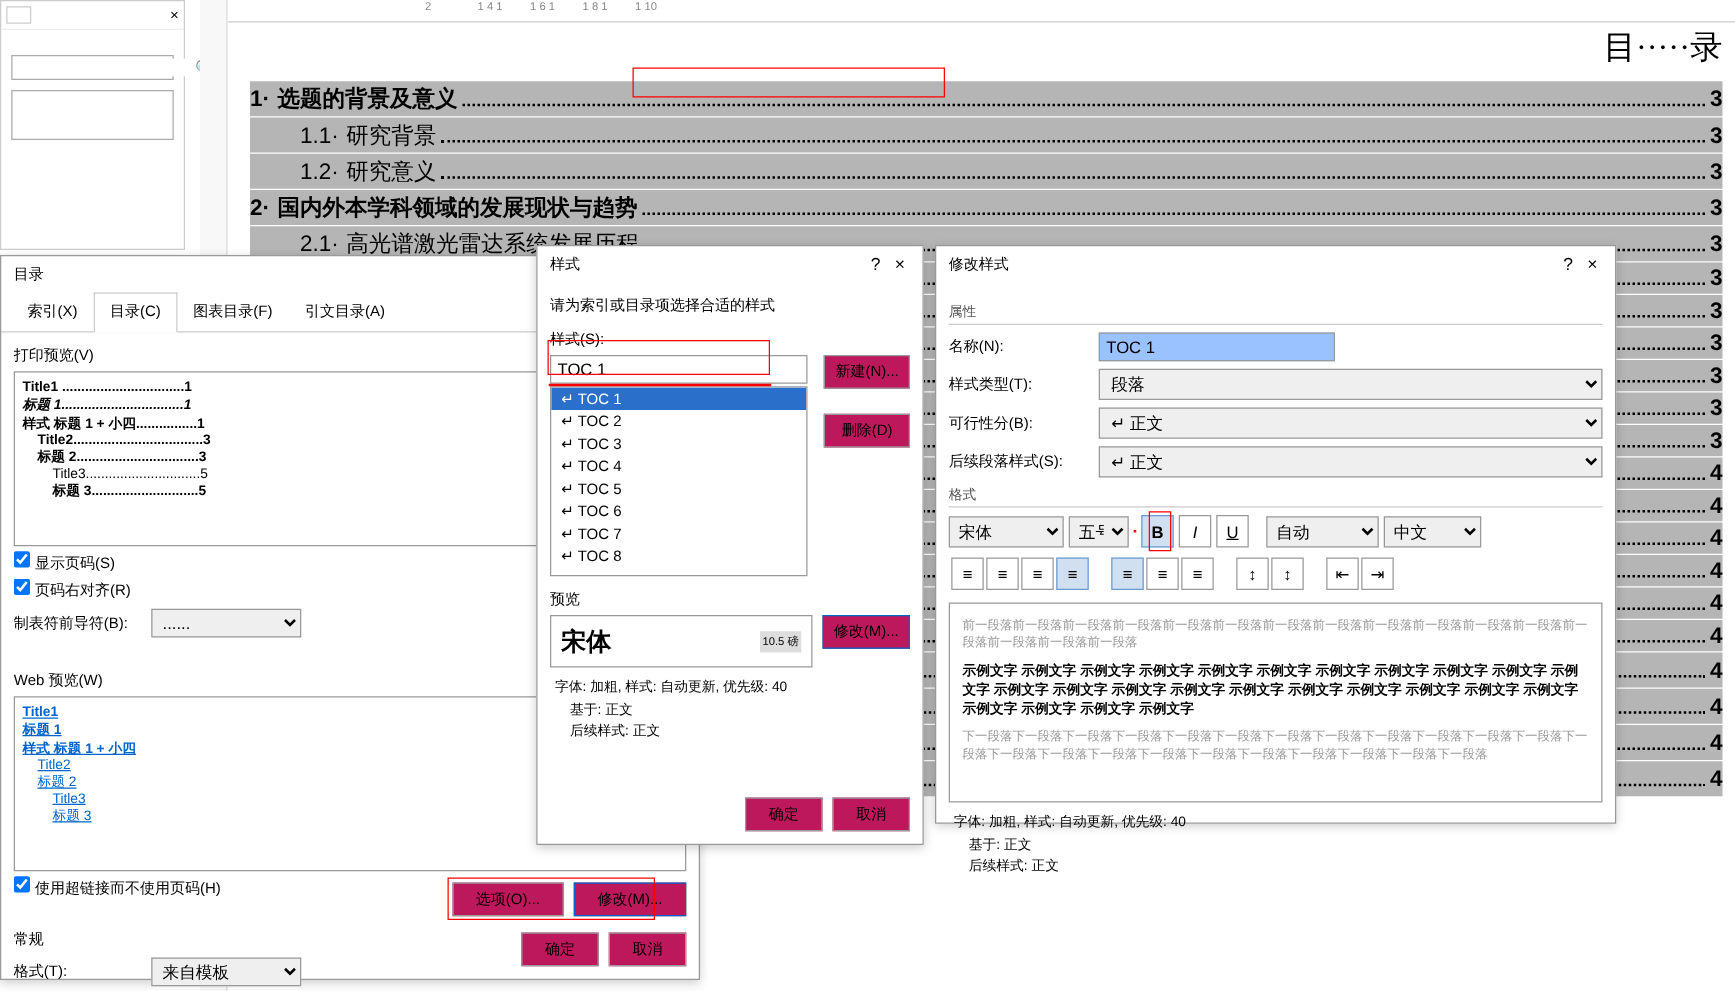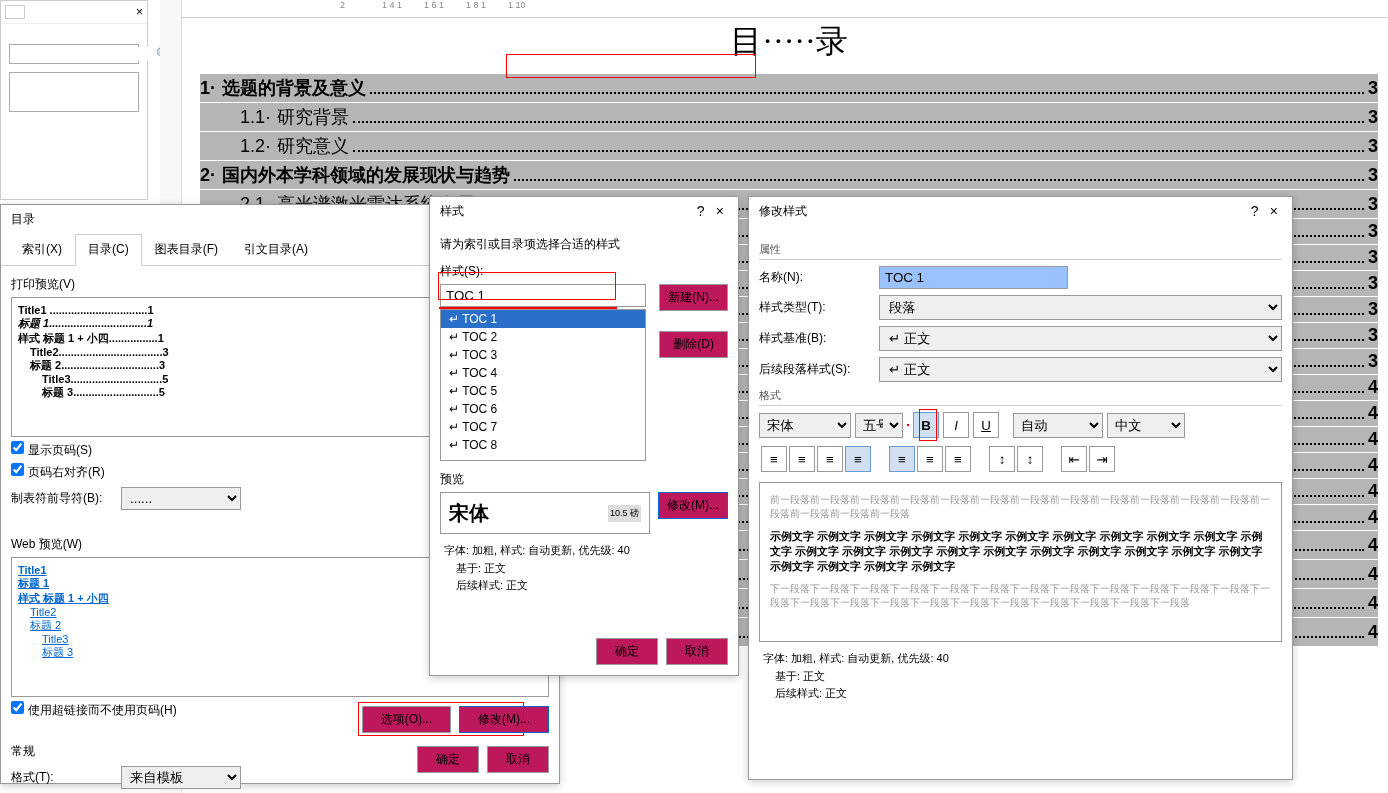--- a/index.html
+++ b/index.html
@@ -4,21 +4,21 @@
 <style>
 * { box-sizing: border-box; margin: 0; padding: 0; font-family: "Microsoft YaHei", "SimSun", sans-serif; }
 body { background: #fff; width: 1388px; height: 793px; position: relative; overflow: hidden; font-size: 12px; color: #000; }
 
 
 .doc-area { position: absolute; left: 160px; top: 0; right: 0; height: 793px; background: #fff; }
 .ruler { position: absolute; left: 0; top: 0; right: 0; height: 18px; background: #fff; border-bottom: 1px solid #ccc; font-size: 9px; color: #888; padding-left: 180px; }
 .ruler span { display: inline-block; width: 42px; }
 .v-ruler { position: absolute; left: 0; top: 0; width: 22px; bottom: 0; background: #f8f8f8; border-right: 1px solid #ddd; }
 .doc-content { position: absolute; left: 40px; top: 18px; right: 10px; }
-.toc-title { text-align: center; font-size: 32px; font-family: SimSun; margin: 2px 0 10px; }
+.toc-title { text-align: right; font-size: 26px; font-family: SimSun; margin: 2px 0 10px; }
 .toc-line { display: flex; align-items: baseline; font-size: 18px; font-family: SimSun; background: #b5b5b5; padding: 2px 0; margin: 1px 0; }
 .toc-line .num { margin-right: 6px; }
 .toc-line .txt { }
 .toc-line .dots { flex: 1; border-bottom: 2px dotted #000; margin: 0 4px 4px; }
 .toc-line .pg { font-weight: bold; }
 .toc-line.l1 { font-weight: bold; }
 .toc-line.l2 { padding-left: 40px; font-weight: normal; }
 .toc-line.l3 { padding-left: 80px; font-weight: normal; }
 .red-box { border: 1px solid red; position: absolute; }
 
@@ -244,21 +244,21 @@
   <div class="dlg-body">
     <div style="display:flex; gap:20px;flex-direction:column;">
       <div style="flex:1">
         <div style="margin-bottom:4px">打印预览(V)</div>
         <div class="preview-box" id="print-prev">
             <div class="lv1" style="font-weight: bold;">Title1 ................................1</div>
             <div class="lv1" style="font-weight: bold; font-style: italic;">标题  1................................1</div>
             <div class="lv1" style="font-weight: bold;">样式  标题  1 + 小四................1</div>
             <div class="lv2" style="font-weight: bold;">    Title2..................................3</div>
             <div class="lv2" style="font-weight: bold;">    标题 2................................3</div>
-            <div class="lv3" style="font-weight: bold;">        Title3..............................5</div>
+            <div class="lv3" style="font-weight: normal;">        Title3..............................5</div>
             <div class="lv3" style="font-weight: bold;">        标题 3............................5</div>
           </div>
         <div class="chk"><label><input type="checkbox" checked="" style=""><span>显示页码(S)</span></label></div>
         <div class="chk"><label><input type="checkbox" checked="" style=""><span>页码右对齐(R)</span></label></div>
         <div class="row">
           <label>制表符前导符(B):</label>
           <select style="width:120px"><option>......</option></select>
         </div>
       </div>
       <div style="flex:1">
@@ -341,41 +341,41 @@
       <div style="padding-left:12px">基于: 正文</div>
       <div style="padding-left:12px">后续样式: 正文</div>
     </div>
     <div style="position:absolute; right:10px; bottom:10px; display:flex; gap:8px;">
       <button class="btn">确定</button>
       <button class="btn">取消</button>
     </div>
   </div>
 </div>
 
-<div class="dlg mod-dlg" style="left:748px; top:196px; width:545px; height:584px;">
+<div class="dlg mod-dlg" style="left:748px; top:196px; width:545px; height:463px;">
   <div class="dlg-title">
     <span>修改样式</span>
     <span>
       <span class="close-x">?</span>
       <span class="close-x">×</span>
     </span>
   </div>
   <div class="dlg-body">
     <div class="section-label">属性</div>
     <div class="fld">
       <label>名称(N):</label>
       <input class="sel" style="flex: 0 0 60px; background: rgb(153, 194, 255);" value="TOC 1">
       <div style="flex:1"></div>
     </div>
     <div class="fld">
       <label>样式类型(T):</label>
       <select><option>段落</option></select>
     </div>
     <div class="fld">
-      <label>样式基准(B):</label>
+      <label>可行性分(B):</label>
       <select><option>↵ 正文</option></select>
     </div>
     <div class="fld">
       <label>后续段落样式(S):</label>
       <select><option>↵ 正文</option></select>
     </div>
     <div class="section-label">格式</div>
     <div class="fmt-bar">
       <select style="width:92px"><option>宋体</option></select>
       <select style="width:48px"><option>五号</option></select>

